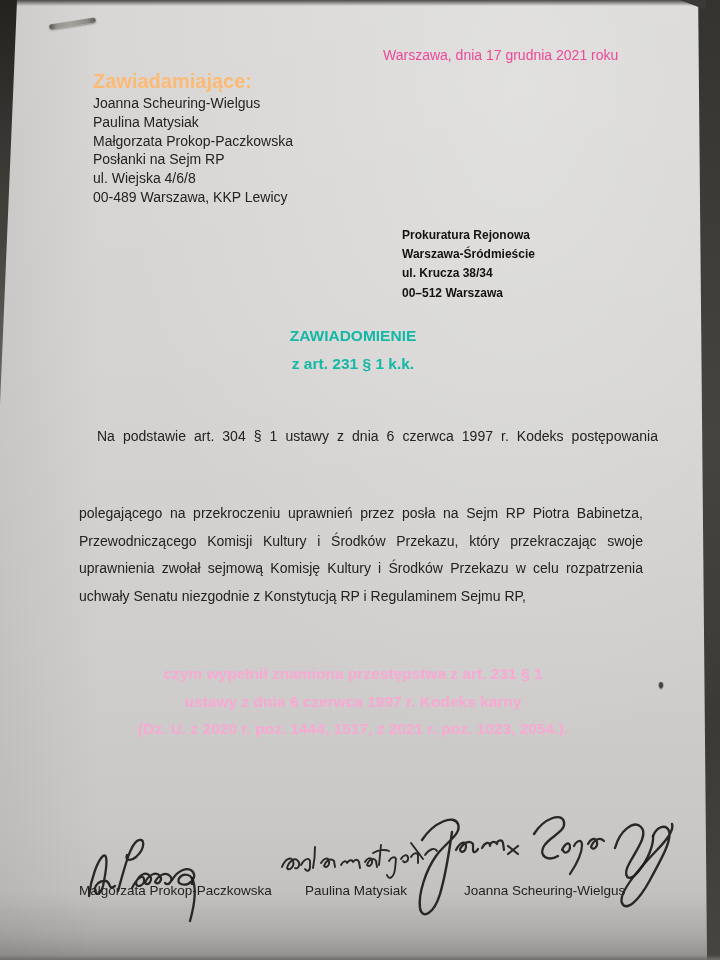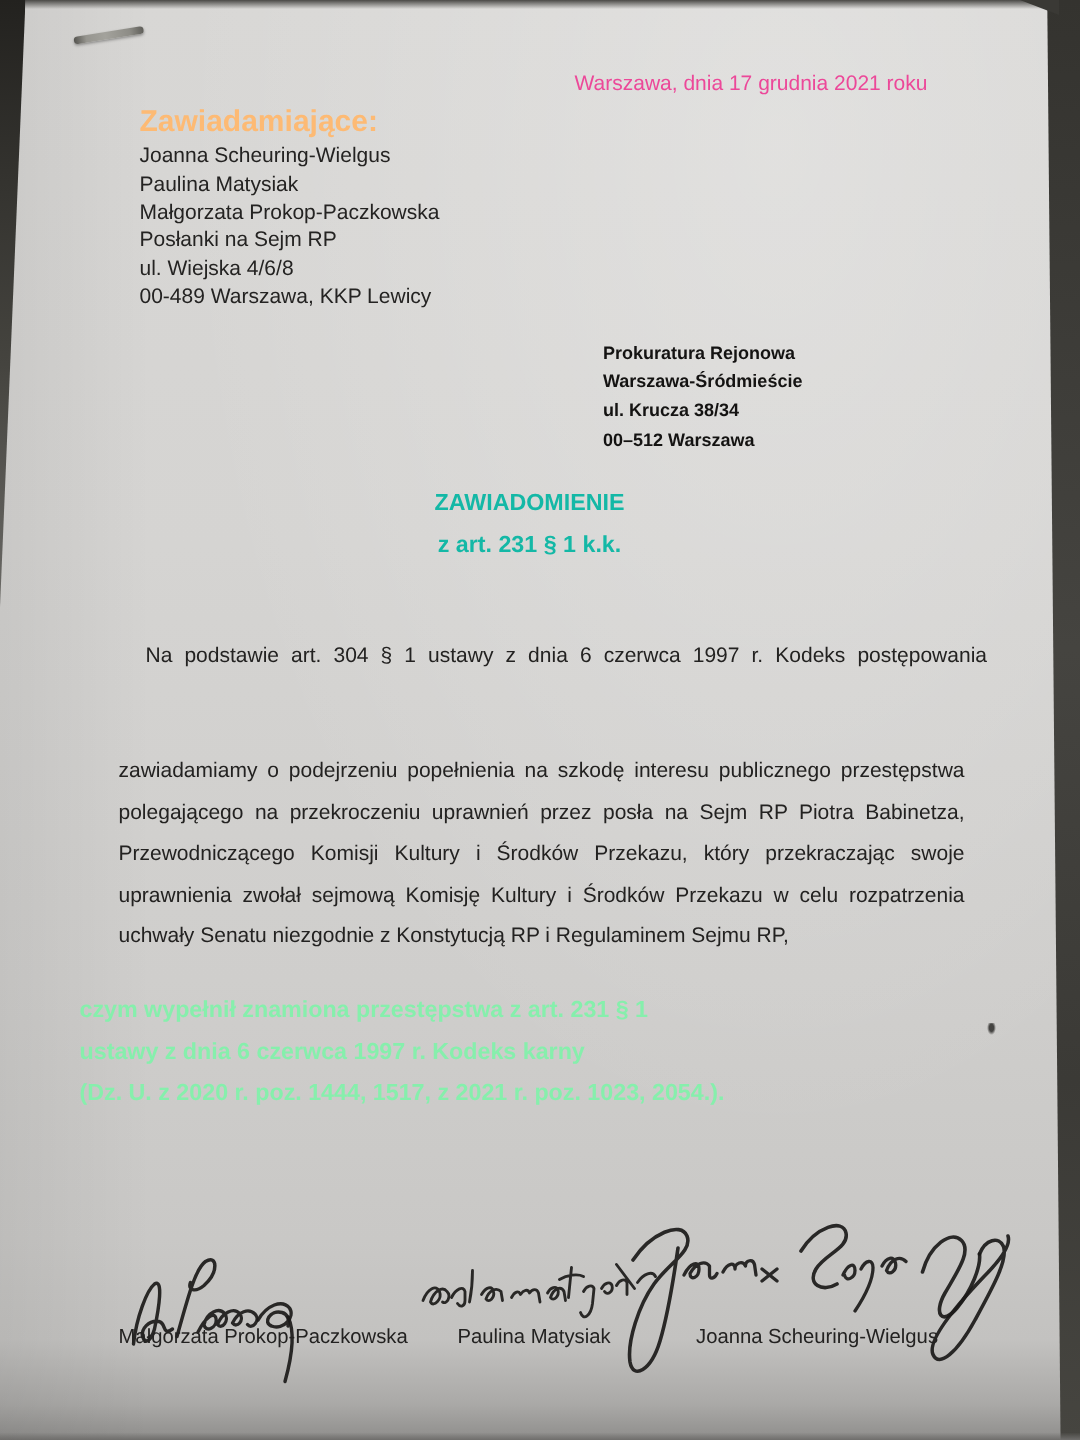--- a/index.html
+++ b/index.html
@@ -48,21 +48,21 @@
   .senders{left:93px;top:94px;font-size:14px;line-height:18.8px;color:#242322;}
   .senders div{white-space:nowrap;}
   .recipient{left:402px;top:226px;font-size:12px;font-weight:700;line-height:19.2px;color:#141312;}
   .recipient div{white-space:nowrap;}
   .title{left:53px;top:322px;width:600px;text-align:center;font-size:15.5px;font-weight:700;line-height:27.5px;color:#14b8a6;}
   .para{font-size:14px;line-height:27.5px;color:#232221;}
   .para .just{text-align:justify;text-align-last:justify;}
   .para .last{text-align:left;white-space:nowrap;}
   .para1{left:81px;top:423px;width:561px;margin-left:16px;}
   .para2{left:79px;top:500px;width:564px;}
-  .emphasis{left:53px;top:660px;width:600px;text-align:left;font-size:15.5px;font-weight:700;line-height:27.5px;color:#86efac;}
+  .emphasis{left:53px;top:660px;width:600px;text-align:center;font-size:15.5px;font-weight:700;line-height:27.5px;color:#f9a8d4;}
   .para3{left:76px;top:767px;width:564px;}
   .pname{font-size:13.5px;color:#232221;top:883px;}
   .pname1{left:79px;}
   .pname2{left:305px;}
   .pname3{left:464px;}
   .sig{position:absolute;}
   .sig path{fill:none;stroke:#1b1a19;stroke-linecap:round;stroke-linejoin:round;opacity:.92;}
   .sig1{left:82px;top:828px;}
   .sig2{left:277px;top:831px;}
   .sig3{left:410px;top:806px;}
@@ -102,21 +102,20 @@
   <div class="t title">
     <div>ZAWIADOMIENIE</div>
     <div>z art. 231 § 1 k.k.</div>
   </div>
 
   <div class="t para para1">
     <div class="just">Na podstawie art. 304 § 1 ustawy z dnia 6 czerwca 1997 r. Kodeks postępowania</div>
   </div>
 
   <div class="t para para2">
-    <div class="just">zawiadamiamy o podejrzeniu popełnienia na szkodę interesu publicznego przestępstwa</div>
     <div class="just">polegającego na przekroczeniu uprawnień przez posła na Sejm RP Piotra Babinetza,</div>
     <div class="just">Przewodniczącego Komisji Kultury i Środków Przekazu, który przekraczając swoje</div>
     <div class="just">uprawnienia zwołał sejmową Komisję Kultury i Środków Przekazu w celu rozpatrzenia</div>
     <div class="last">uchwały Senatu niezgodnie z Konstytucją RP i Regulaminem Sejmu RP,</div>
   </div>
 
   <div class="t emphasis">
     <div>czym wypełnił znamiona przestępstwa z art. 231 § 1</div>
     <div>ustawy z dnia 6 czerwca 1997 r. Kodeks karny</div>
     <div>(Dz. U. z 2020 r. poz. 1444, 1517, z 2021 r. poz. 1023, 2054.).</div>

